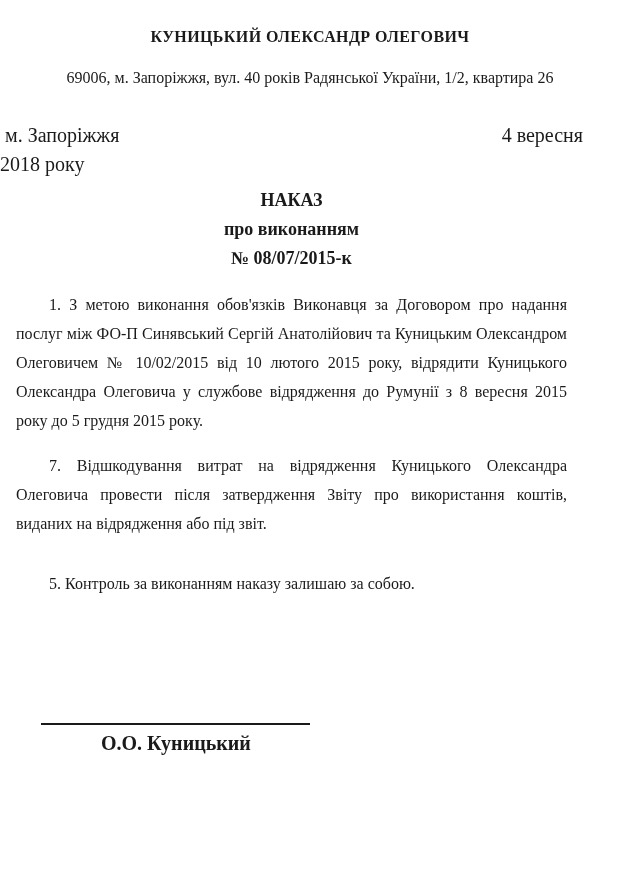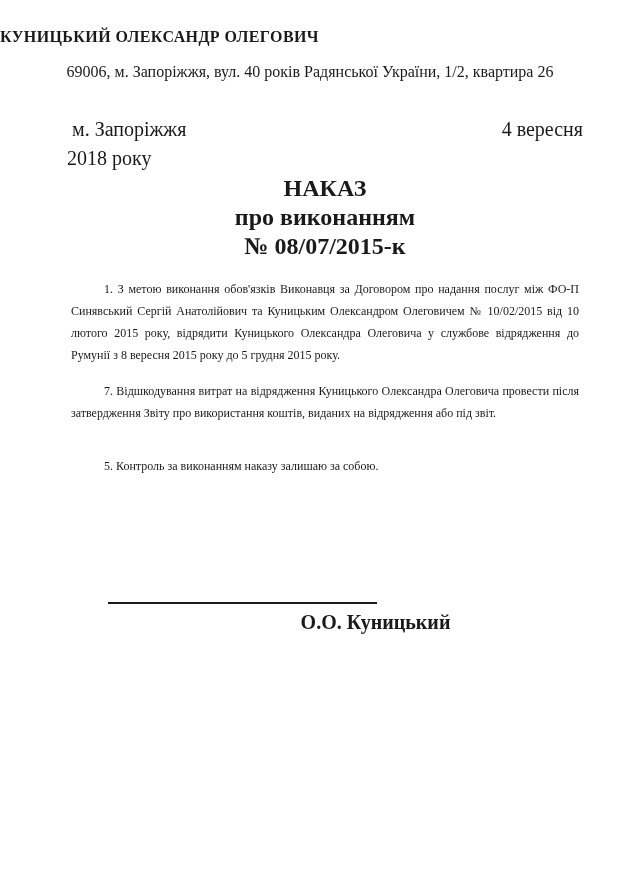--- a/index.html
+++ b/index.html
@@ -14,81 +14,80 @@
     margin: 0;
     background: #ffffff;
     color: #1a1a1a;
     font-family: "Liberation Serif", "DejaVu Serif", serif;
     overflow: hidden;
     box-sizing: border-box;
   }
   
   .letterhead-name {
     padding-top: 27px;
+    text-align: center;
     font-weight: bold;
     font-size: 16px;
     letter-spacing: 0.4px;
     line-height: 1.2;
   }
   .letterhead-address {
-    margin-top: 16px;
+    margin-top: 22px;
     text-align: center;
     font-size: 16px;
     line-height: 1.2;
   }
   
   .content {
-    padding-left: 67px;
     padding-right: 37px;
   }
   .dateline {
     margin-top: 34px;
     font-size: 20px;
     line-height: 29px;
   }
   .dateline-row {
     display: flex;
     justify-content: space-between;
   }
   .dateline-city {
     padding-left: 5px;
   }
   .title-block {
-    margin-top: 1px;
+    margin-top: 7px;
     text-align: center;
     font-weight: bold;
-    font-size: 24px;
+    font-size: 18px;
     line-height: 29px;
   }
   .order-body p {
-    margin: 4px;
+    margin: 16px;
     text-align: justify;
     text-indent: 33px;
-    font-size: 12px;
-    line-height: 22px;
+    font-size: 16px;
+    line-height: 29px;
   }
   .para-1 { margin-top: 17px !important; }
   .para-2 { margin-top: 14px !important; }
   .para-3 { margin-top: 31px !important; }
   .signature-block {
     margin-top: 125px;
   }
   .signature-line {
     width: 269px;
     margin-left: 41px;
     height: 0;
     border-top: 2px solid #1a1a1a;
   }
   .signatory-name {
     margin-top: 7px;
     margin-left: 101px;
     font-weight: bold;
     font-size: 20px;
     line-height: 1.1;
-    text-align: center;
   }
 </style>
 </head>
 <body>
 
 <div class="page">
 
   <div class="letterhead">
     <div class="letterhead-name">КУНИЦЬКИЙ ОЛЕКСАНДР ОЛЕГОВИЧ</div>
     <div class="letterhead-address">69006, м. Запоріжжя, вул. 40 років Радянської України, 1/2, квартира 26</div>

